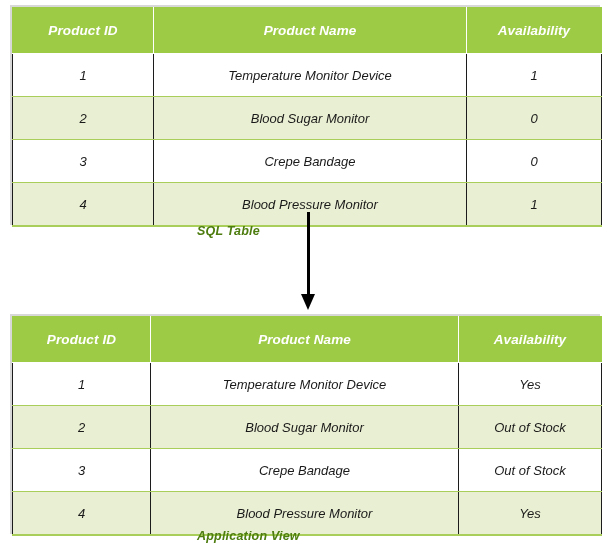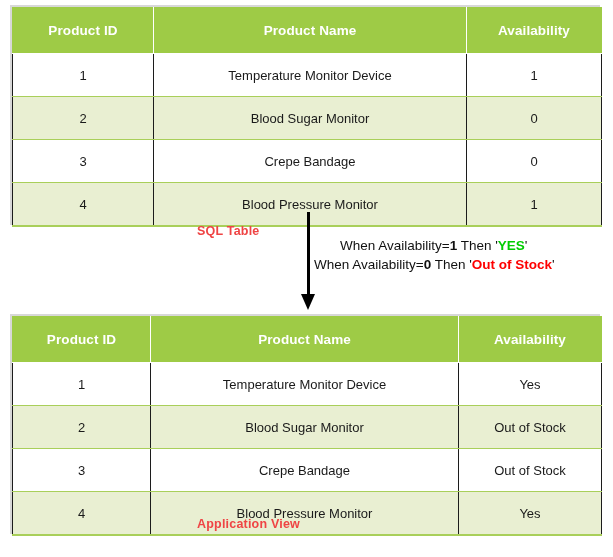--- a/index.html
+++ b/index.html
@@ -12,20 +12,21 @@
     background: #ffffff;
     font-family: "Liberation Sans", sans-serif;
     position: relative;
     overflow: hidden;
   }
 
   .stage {
     position: relative;
     width: 591px;
     height: 557px;
+    font-style: italic;
   }
 
   
   .data-table {
     position: absolute;
     border-collapse: collapse;
     table-layout: fixed;
     background: #ffffff;
     box-shadow: -2px -2px 0 0 #d8d8d8;
   }
@@ -87,31 +88,31 @@
   
   .app-table col.c1 { width: 138px; }
   .app-table col.c2 { width: 308px; }
   .app-table col.c3 { width: 143px; }
 
   
   .caption {
     position: absolute;
     font-size: 12.5px;
     font-weight: bold;
-    color: #ef4444;
+    color: #4d7c0f;
     white-space: nowrap;
     letter-spacing: 0.2px;
   }
   .caption.sql-caption {
     left: 197px;
     top: 224px;
   }
   .caption.app-caption {
     left: 197px;
-    top: 517px;
+    top: 529px;
   }
 
   
   .arrow-wrap {
     position: absolute;
     left: 301px;
     top: 212px;
     width: 16px;
     height: 100px;
   }
@@ -208,24 +209,20 @@
     </tbody>
   </table>
 
   <div class="caption sql-caption">SQL Table</div>
 
   <div class="arrow-wrap">
     <div class="arrow-shaft"></div>
     <div class="arrow-head"></div>
   </div>
 
-  <div class="annotation">
-    <span class="ann-line line1"><span>When Availability=</span><span class="ann-val">1</span><span class="ann-quote"> Then '</span><span class="ann-yes">YES</span><span class="ann-quote">'</span></span>
-    <span class="ann-line line2"><span>When Availability=</span><span class="ann-val">0</span><span class="ann-quote"> Then '</span><span class="ann-oos">Out of Stock</span><span class="ann-quote">'</span></span>
-  </div>
 
   <table class="data-table app-table">
     <colgroup>
       <col class="c1">
         <col class="c2">
         <col class="c3">
     </colgroup>
     <thead>
       <tr>
         <th class="first-col">Product ID</th>

